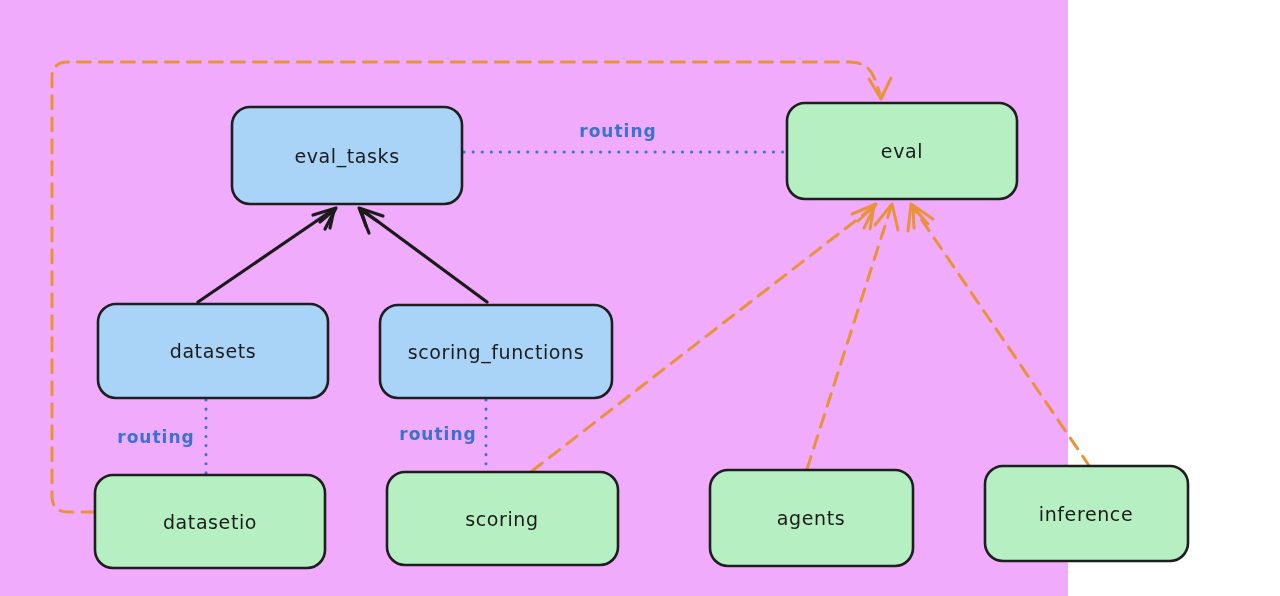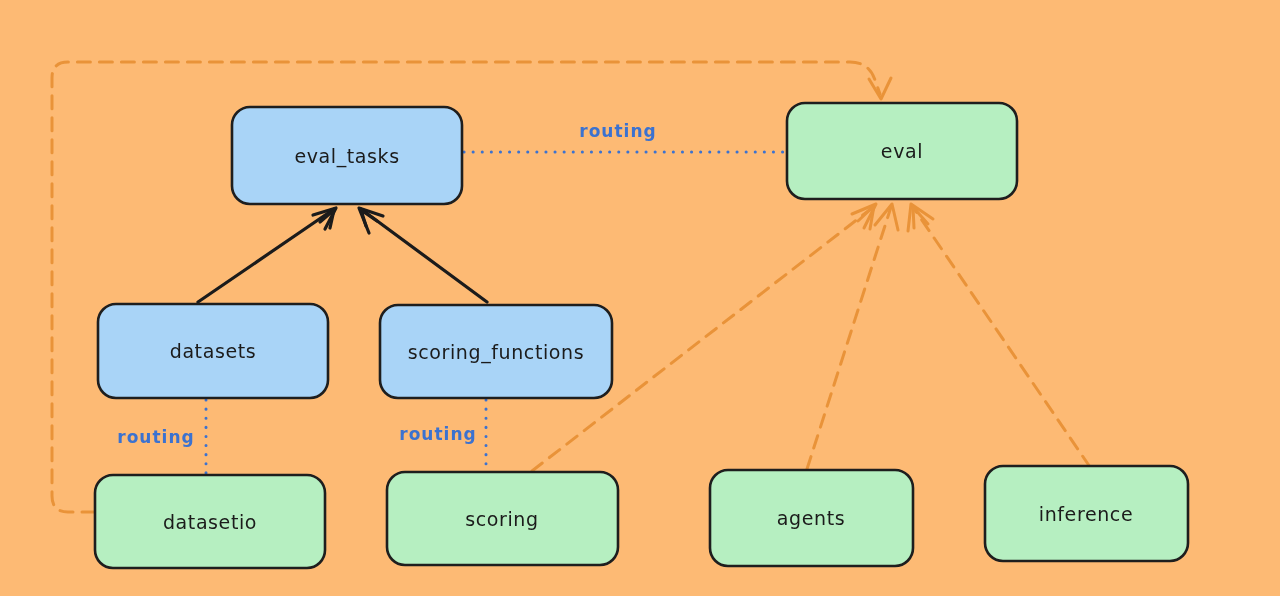--- a/index.html
+++ b/index.html
@@ -6,23 +6,23 @@
     margin: 0;
     padding: 0;
     background: #ffffff;
     width: 1280px;
     height: 596px;
     overflow: hidden;
     font-family: "DejaVu Sans", sans-serif;
   }
   .canvas-wrap {
     position: relative;
-    width: 1280px;
+    width: 1068px;
     height: 596px;
-    background: #fdba74;
+    background: #f0abfc;
   }
   svg { display: block; }
   .node-box {
     stroke: #1e1e1e;
     stroke-width: 2.6;
   }
   .node-box.blue  { fill: #a9d4f7; }
   .node-box.green { fill: #b6efc1; }
   .node-label {
     fill: #1b1b1b;

